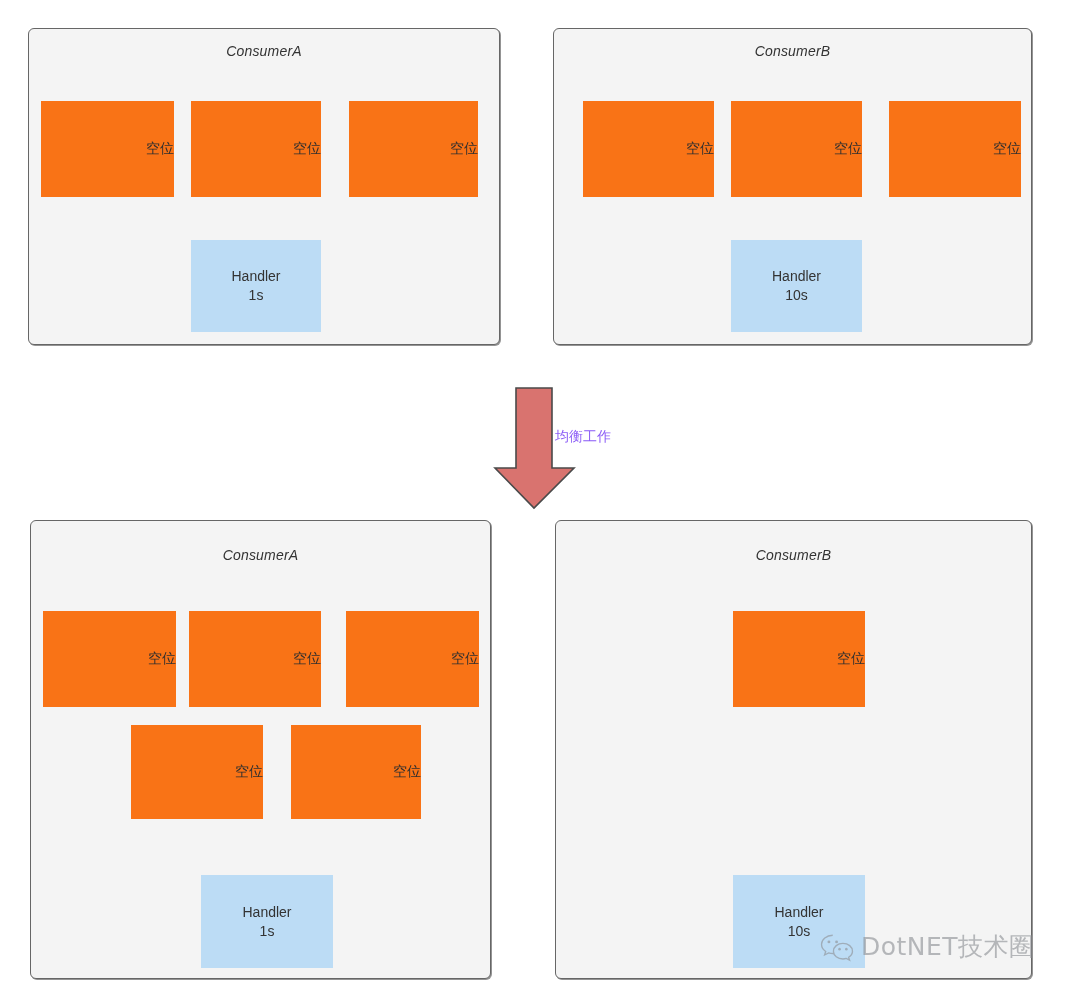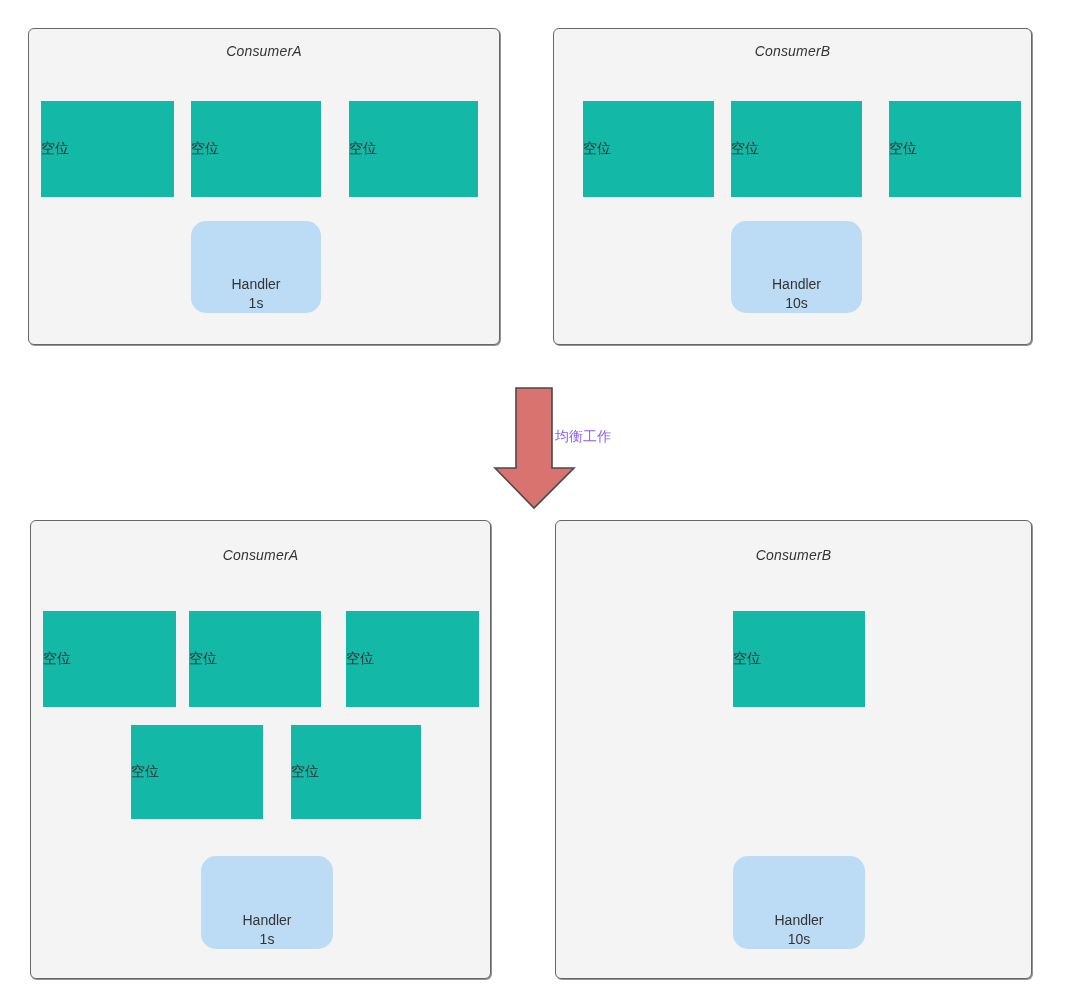--- a/index.html
+++ b/index.html
@@ -28,41 +28,42 @@
     left: 0;
     right: 0;
     text-align: center;
     font-size: 14px;
     color: #333333;
     letter-spacing: 0.2px;
     font-style: italic;
   }
   .slot {
     position: absolute;
-    background: #14b8a6;
+    background: #f97316;
     box-sizing: border-box;
     display: flex;
     align-items: center;
-    justify-content: flex-start;
+    justify-content: flex-end;
   }
   .slot span {
     font-size: 14px;
     color: #2f2f2f;
     font-family: "DejaVu Sans", "Liberation Sans", sans-serif;
   }
   .handler {
     position: absolute;
     background: #bcdcf5;
-    border-radius: 15px;
+    border-radius: 0;
     box-sizing: border-box;
     display: flex;
     flex-direction: column;
     align-items: center;
-    justify-content: flex-end;
+    justify-content: center;
     line-height: 1.35;
+    margin-top: 19px;
   }
   .handler span {
     font-size: 14px;
     color: #333333;
     display: block;
     text-align: center;
   }
   .arrow-wrap {
     position: absolute;
     left: 493px;
@@ -169,14 +170,27 @@
       </div>
     </div>
 
   <div class="arrow-wrap">
     <svg width="84" height="124" viewBox="0 0 84 124">
       <polygon points="23,2 59,2 59,82 81,82 41,122 2,82 23,82" fill="#d9736f" stroke="#4a4a4a" stroke-width="1.6" stroke-linejoin="miter"></polygon>
     </svg>
   </div>
   <div class="arrow-label">均衡工作</div>
 
+  <div class="watermark">
+    <svg class="wm-logo" viewBox="0 0 40 34">
+      <g fill="none" stroke="#8e9196" stroke-width="1.6">
+        <path d="M15 3.2C7.6 3.2 1.8 8 1.8 13.9c0 3.4 1.9 6.4 4.9 8.4l-1.3 4.1 4.7-2.4c1.5.4 3.1.7 4.9.7.5 0 1 0 1.5-.1"></path>
+        <path d="M38.2 21.9c0-5.1-5-9.2-11.2-9.2s-11.2 4.1-11.2 9.2 5 9.2 11.2 9.2c1.4 0 2.7-.2 3.9-.6l3.9 2-1.1-3.4c2.7-1.7 4.5-4.3 4.5-7.2z"></path>
+      </g>
+      <circle cx="10.5" cy="11" r="1.7" fill="#8e9196"></circle>
+      <circle cx="19.5" cy="11" r="1.7" fill="#8e9196"></circle>
+      <circle cx="23" cy="19.5" r="1.5" fill="#8e9196"></circle>
+      <circle cx="31" cy="19.5" r="1.5" fill="#8e9196"></circle>
+    </svg>
+    <span class="wm-text">DotNET技术圈</span>
+  </div>
 
 </div>
 
 </body></html>

